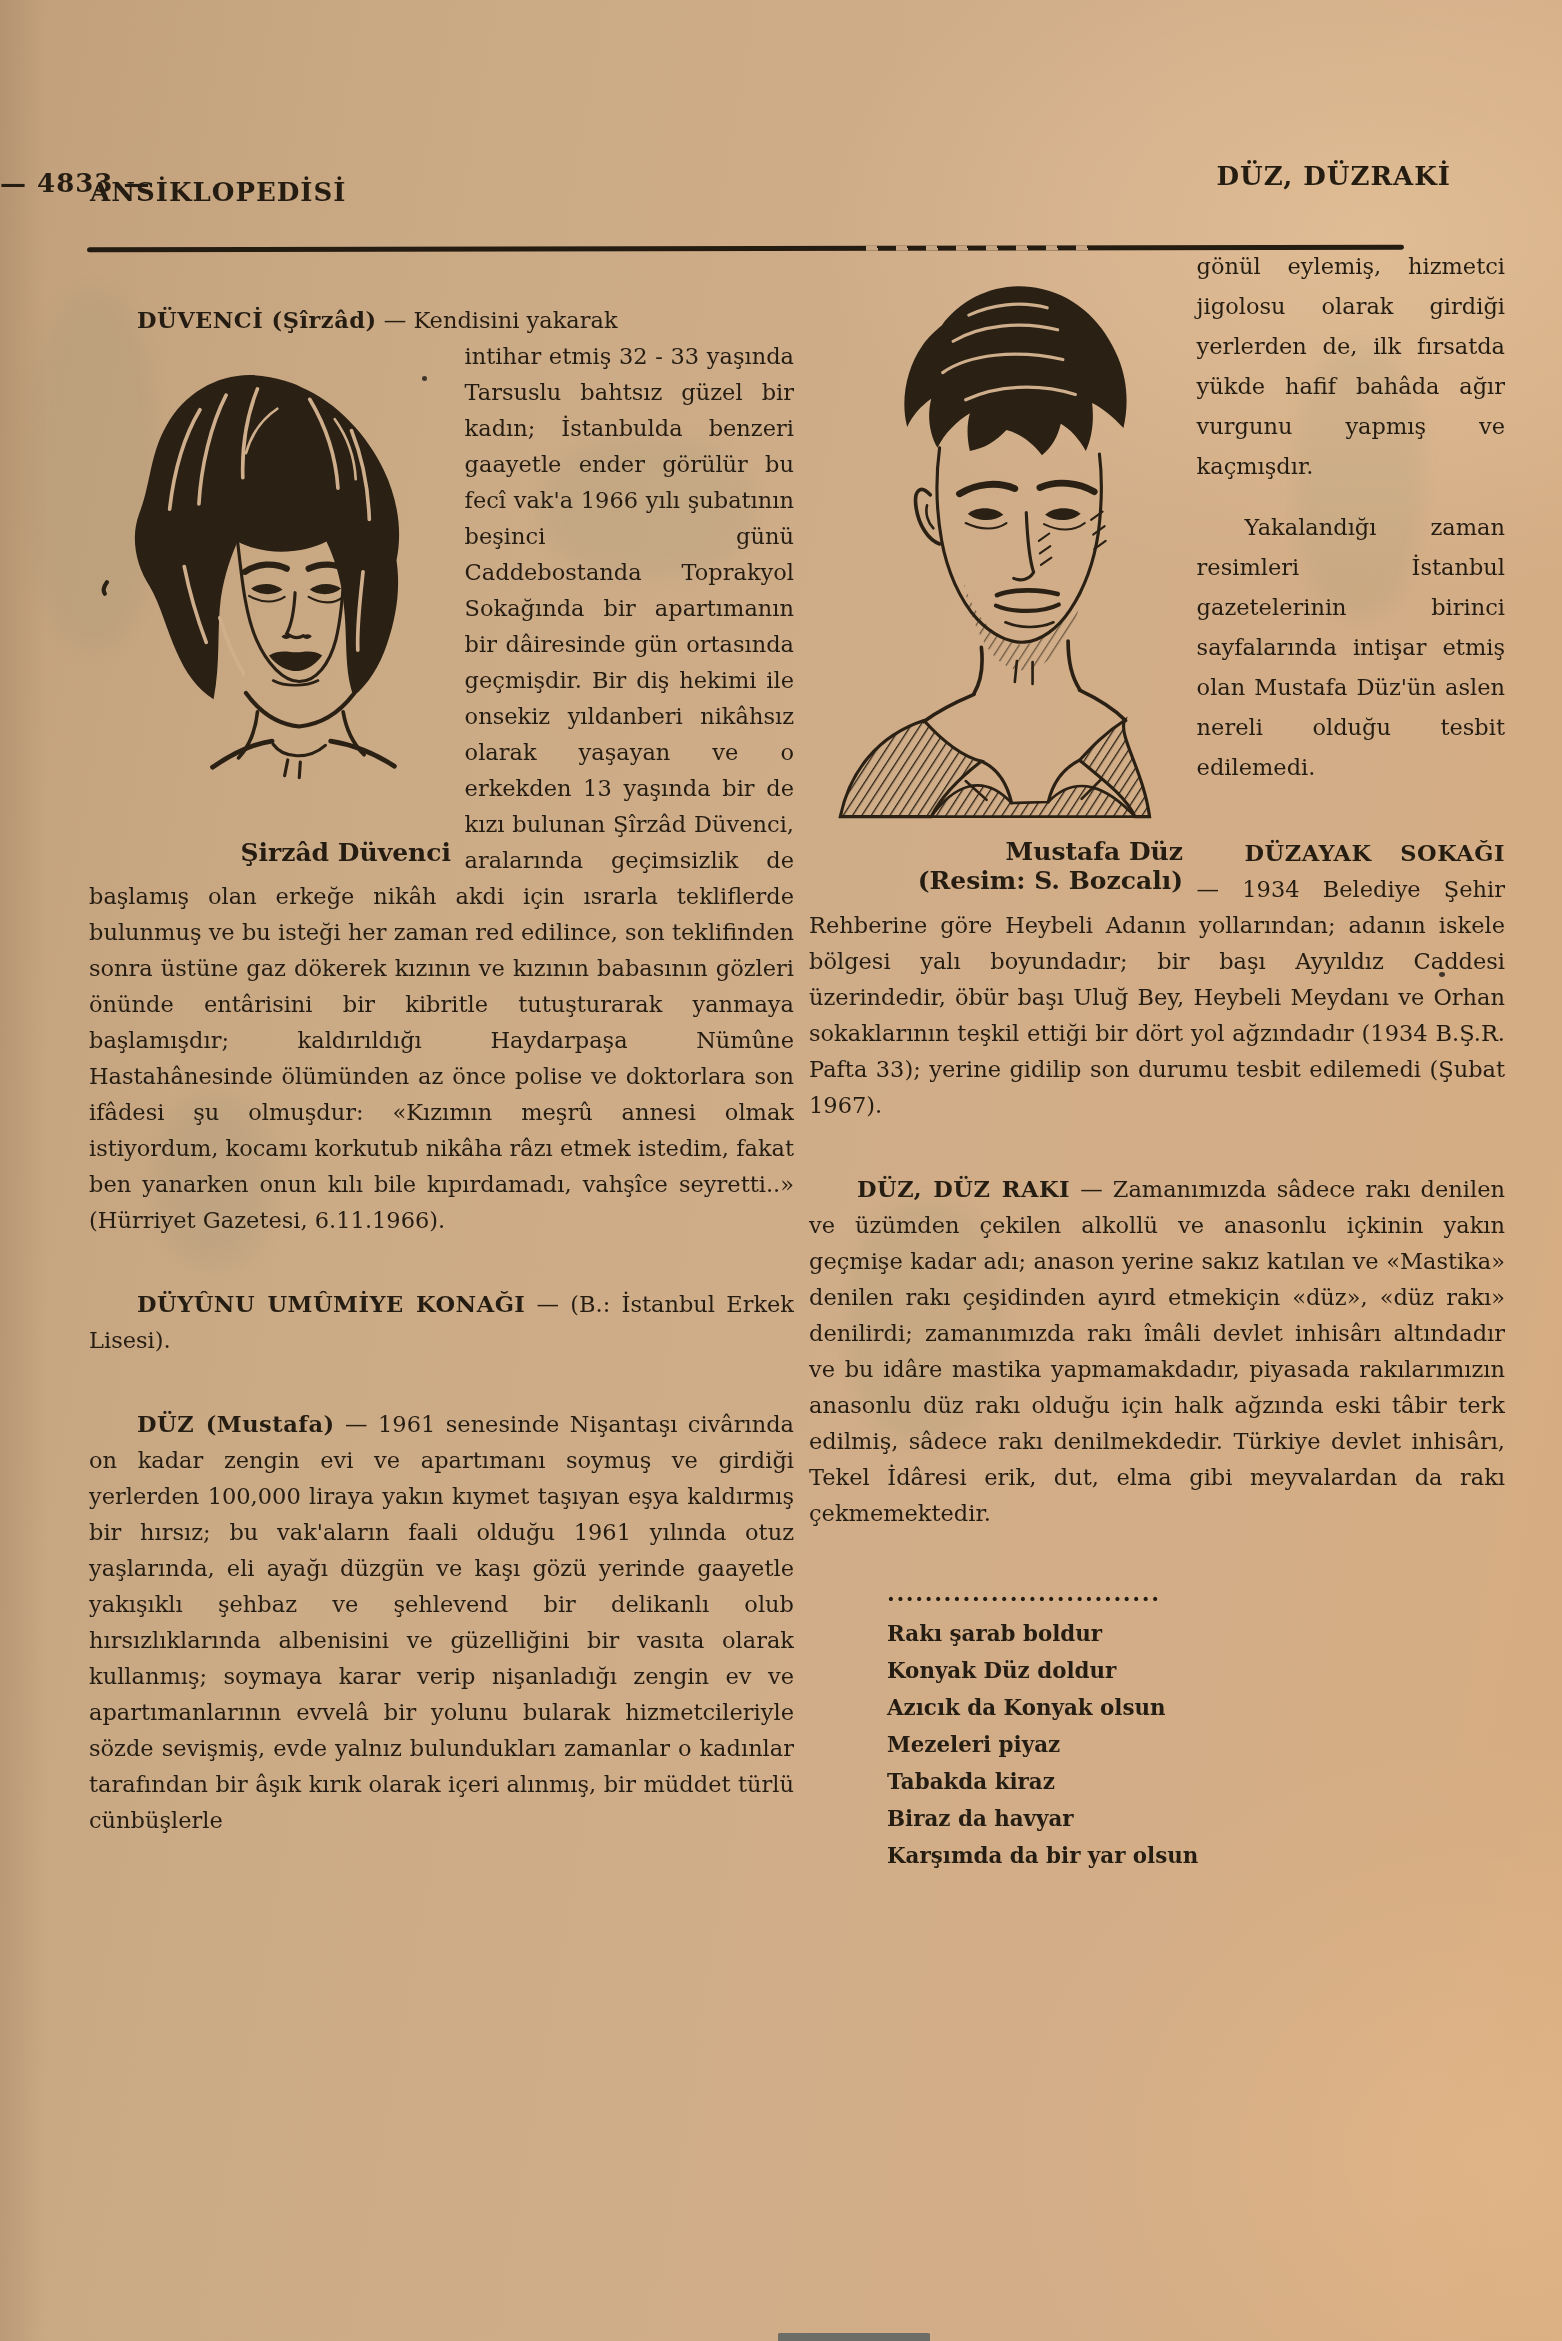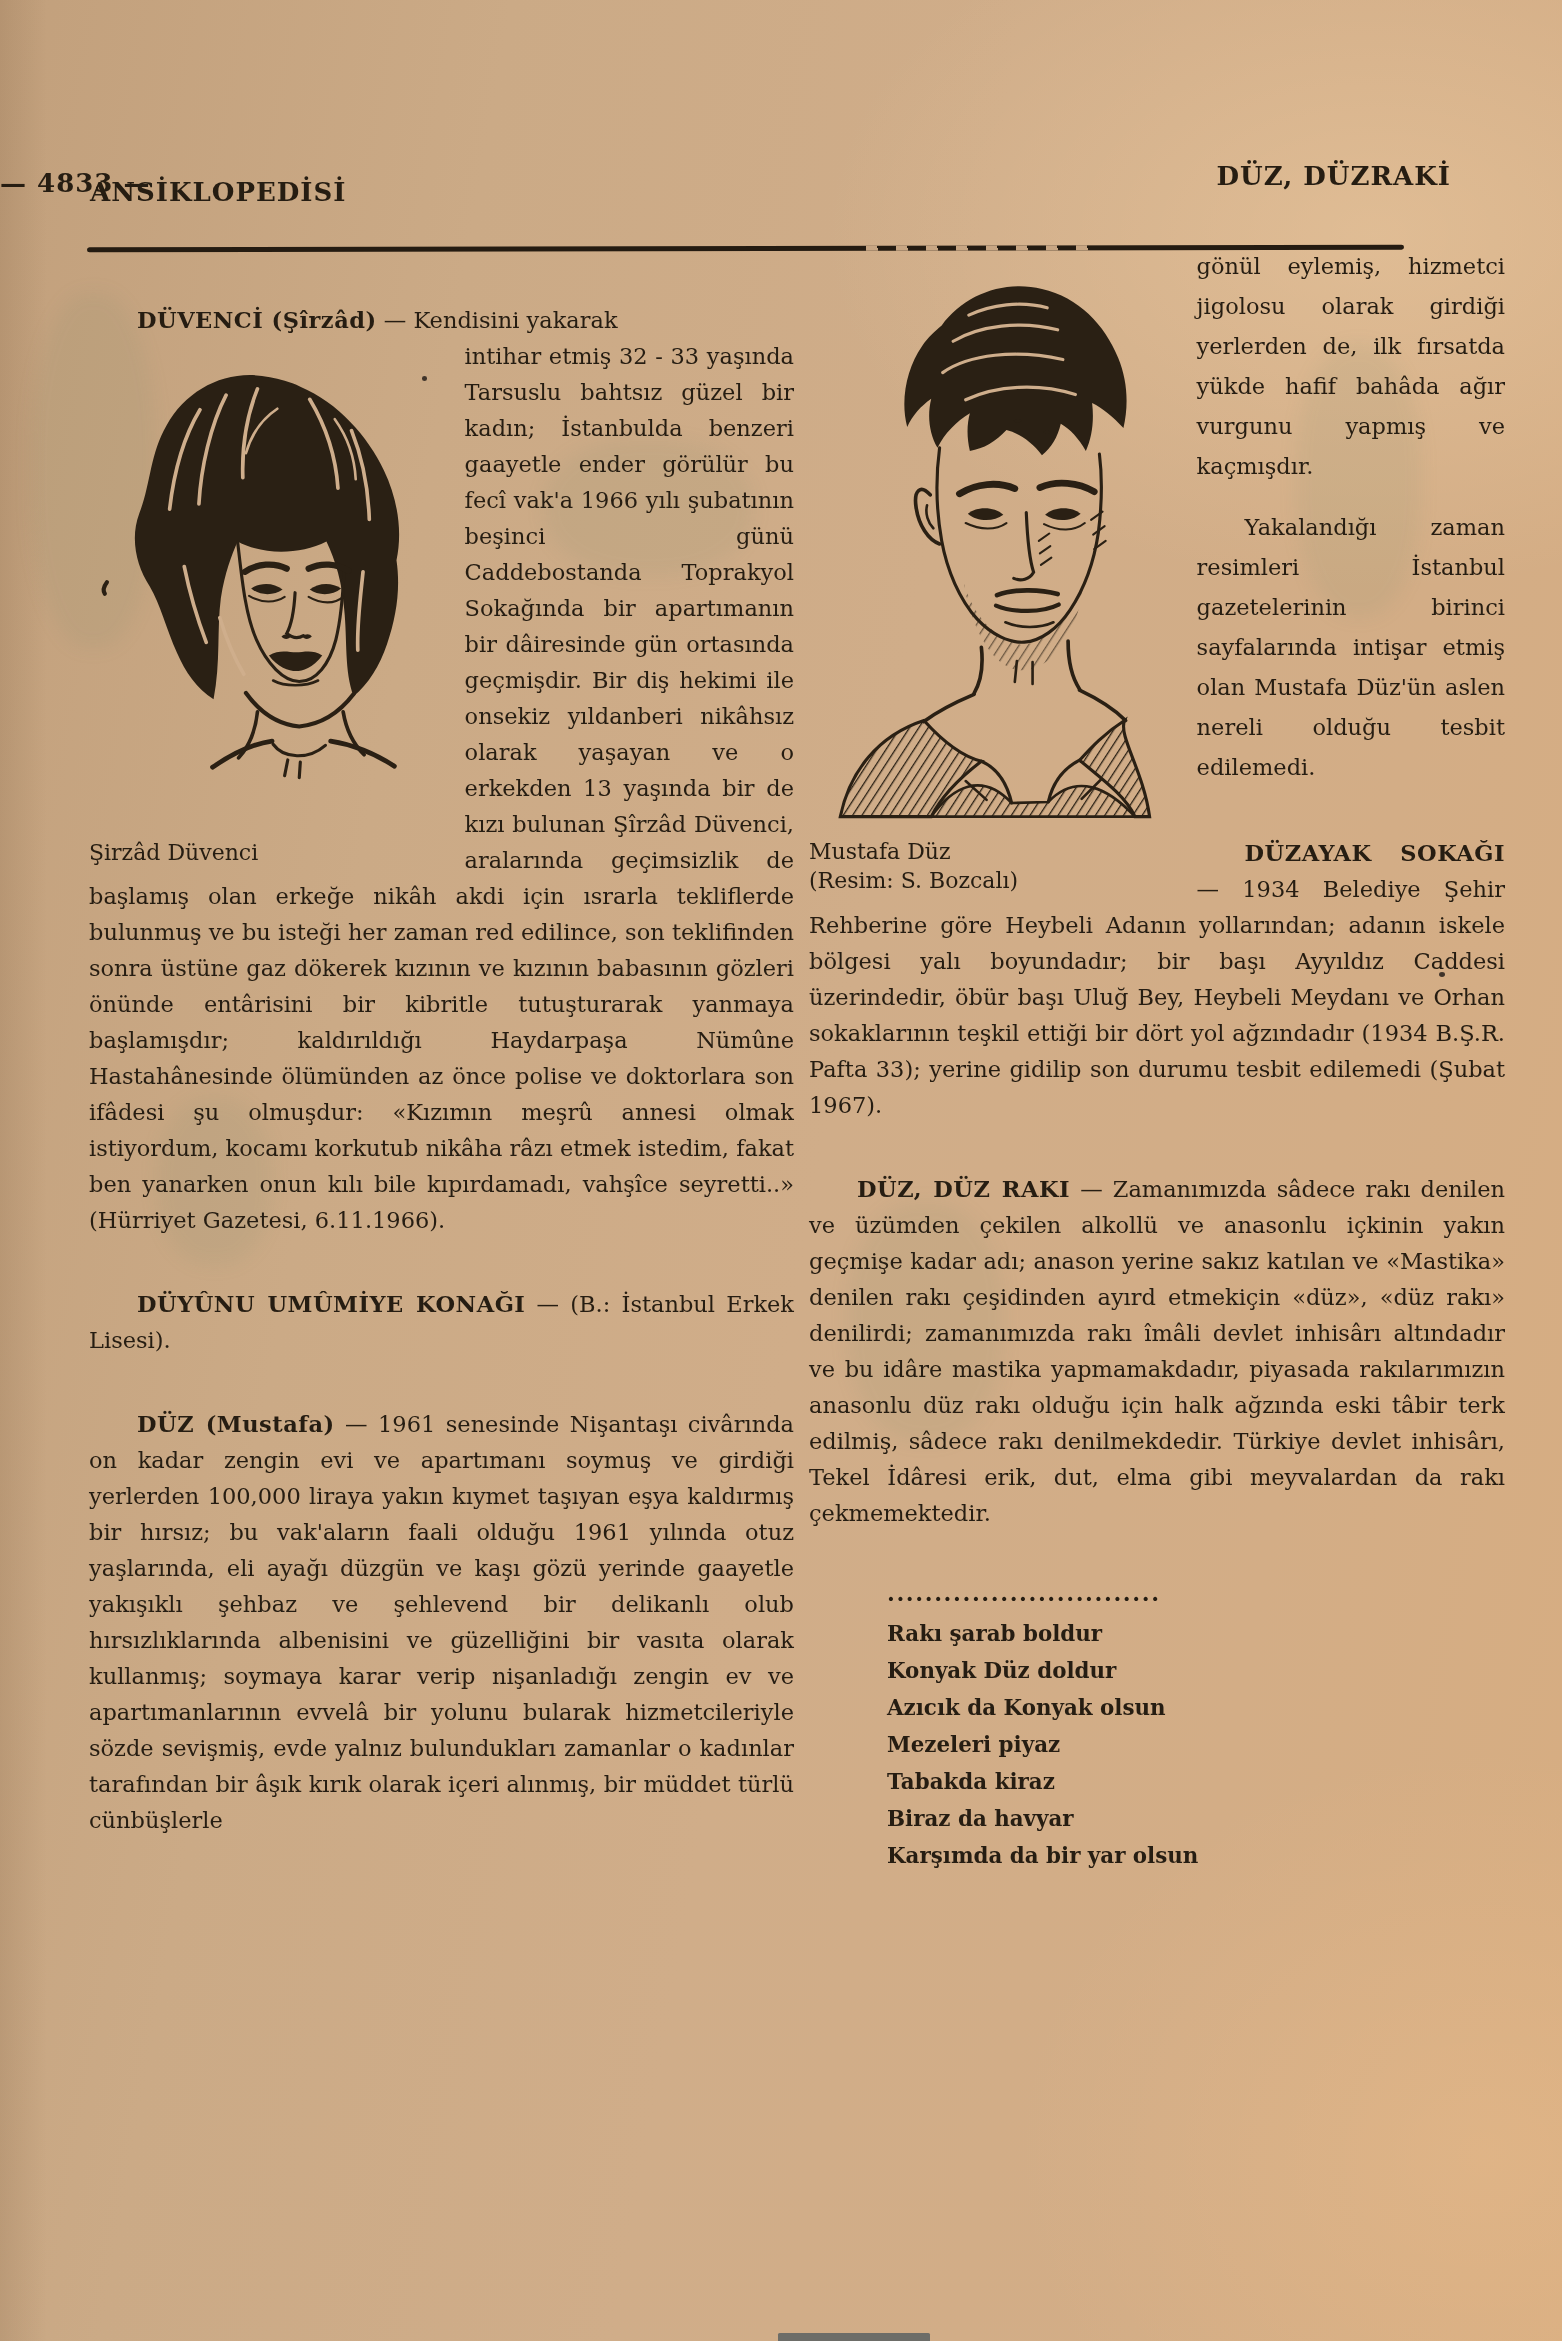--- a/index.html
+++ b/index.html
@@ -35,21 +35,21 @@
   .col p{margin:0;}
   p.head{text-indent:48px;}
   p.indent{text-indent:48px;}
   .mt-sec{margin-top:48px !important;}
   .mt-par{margin-top:21px !important;}
   b.lead{font-weight:bold;letter-spacing:0.5px;}
 
   figure{margin:0;}
   figure.fig-w{float:left;width:362px;margin:8.4px 13.6px 4.2px 0;}
   figure.fig-m{float:left;width:374px;margin:2.1px 13.6px 5.2px 0;}
-  figcaption{text-align:left;font-weight:normal;font-size:22px;line-height:29px;margin-top:8.4px;}
+  figcaption{text-align:right;font-weight:bold;font-size:25px;line-height:29px;margin-top:8.4px;}
   .beside{line-height:40px;}
   .bibl{clear:left;}
 
   .dots{margin-top:44px !important;padding-left:78px;font-weight:bold;letter-spacing:1.6px;text-align:left;}
   .poem{margin-top:4px;padding-left:78px;font-weight:bold;font-size:21.4px;line-height:37px;text-align:left;}
   .poem div{white-space:nowrap;}
 </style>
 </head>
 <body>
 

